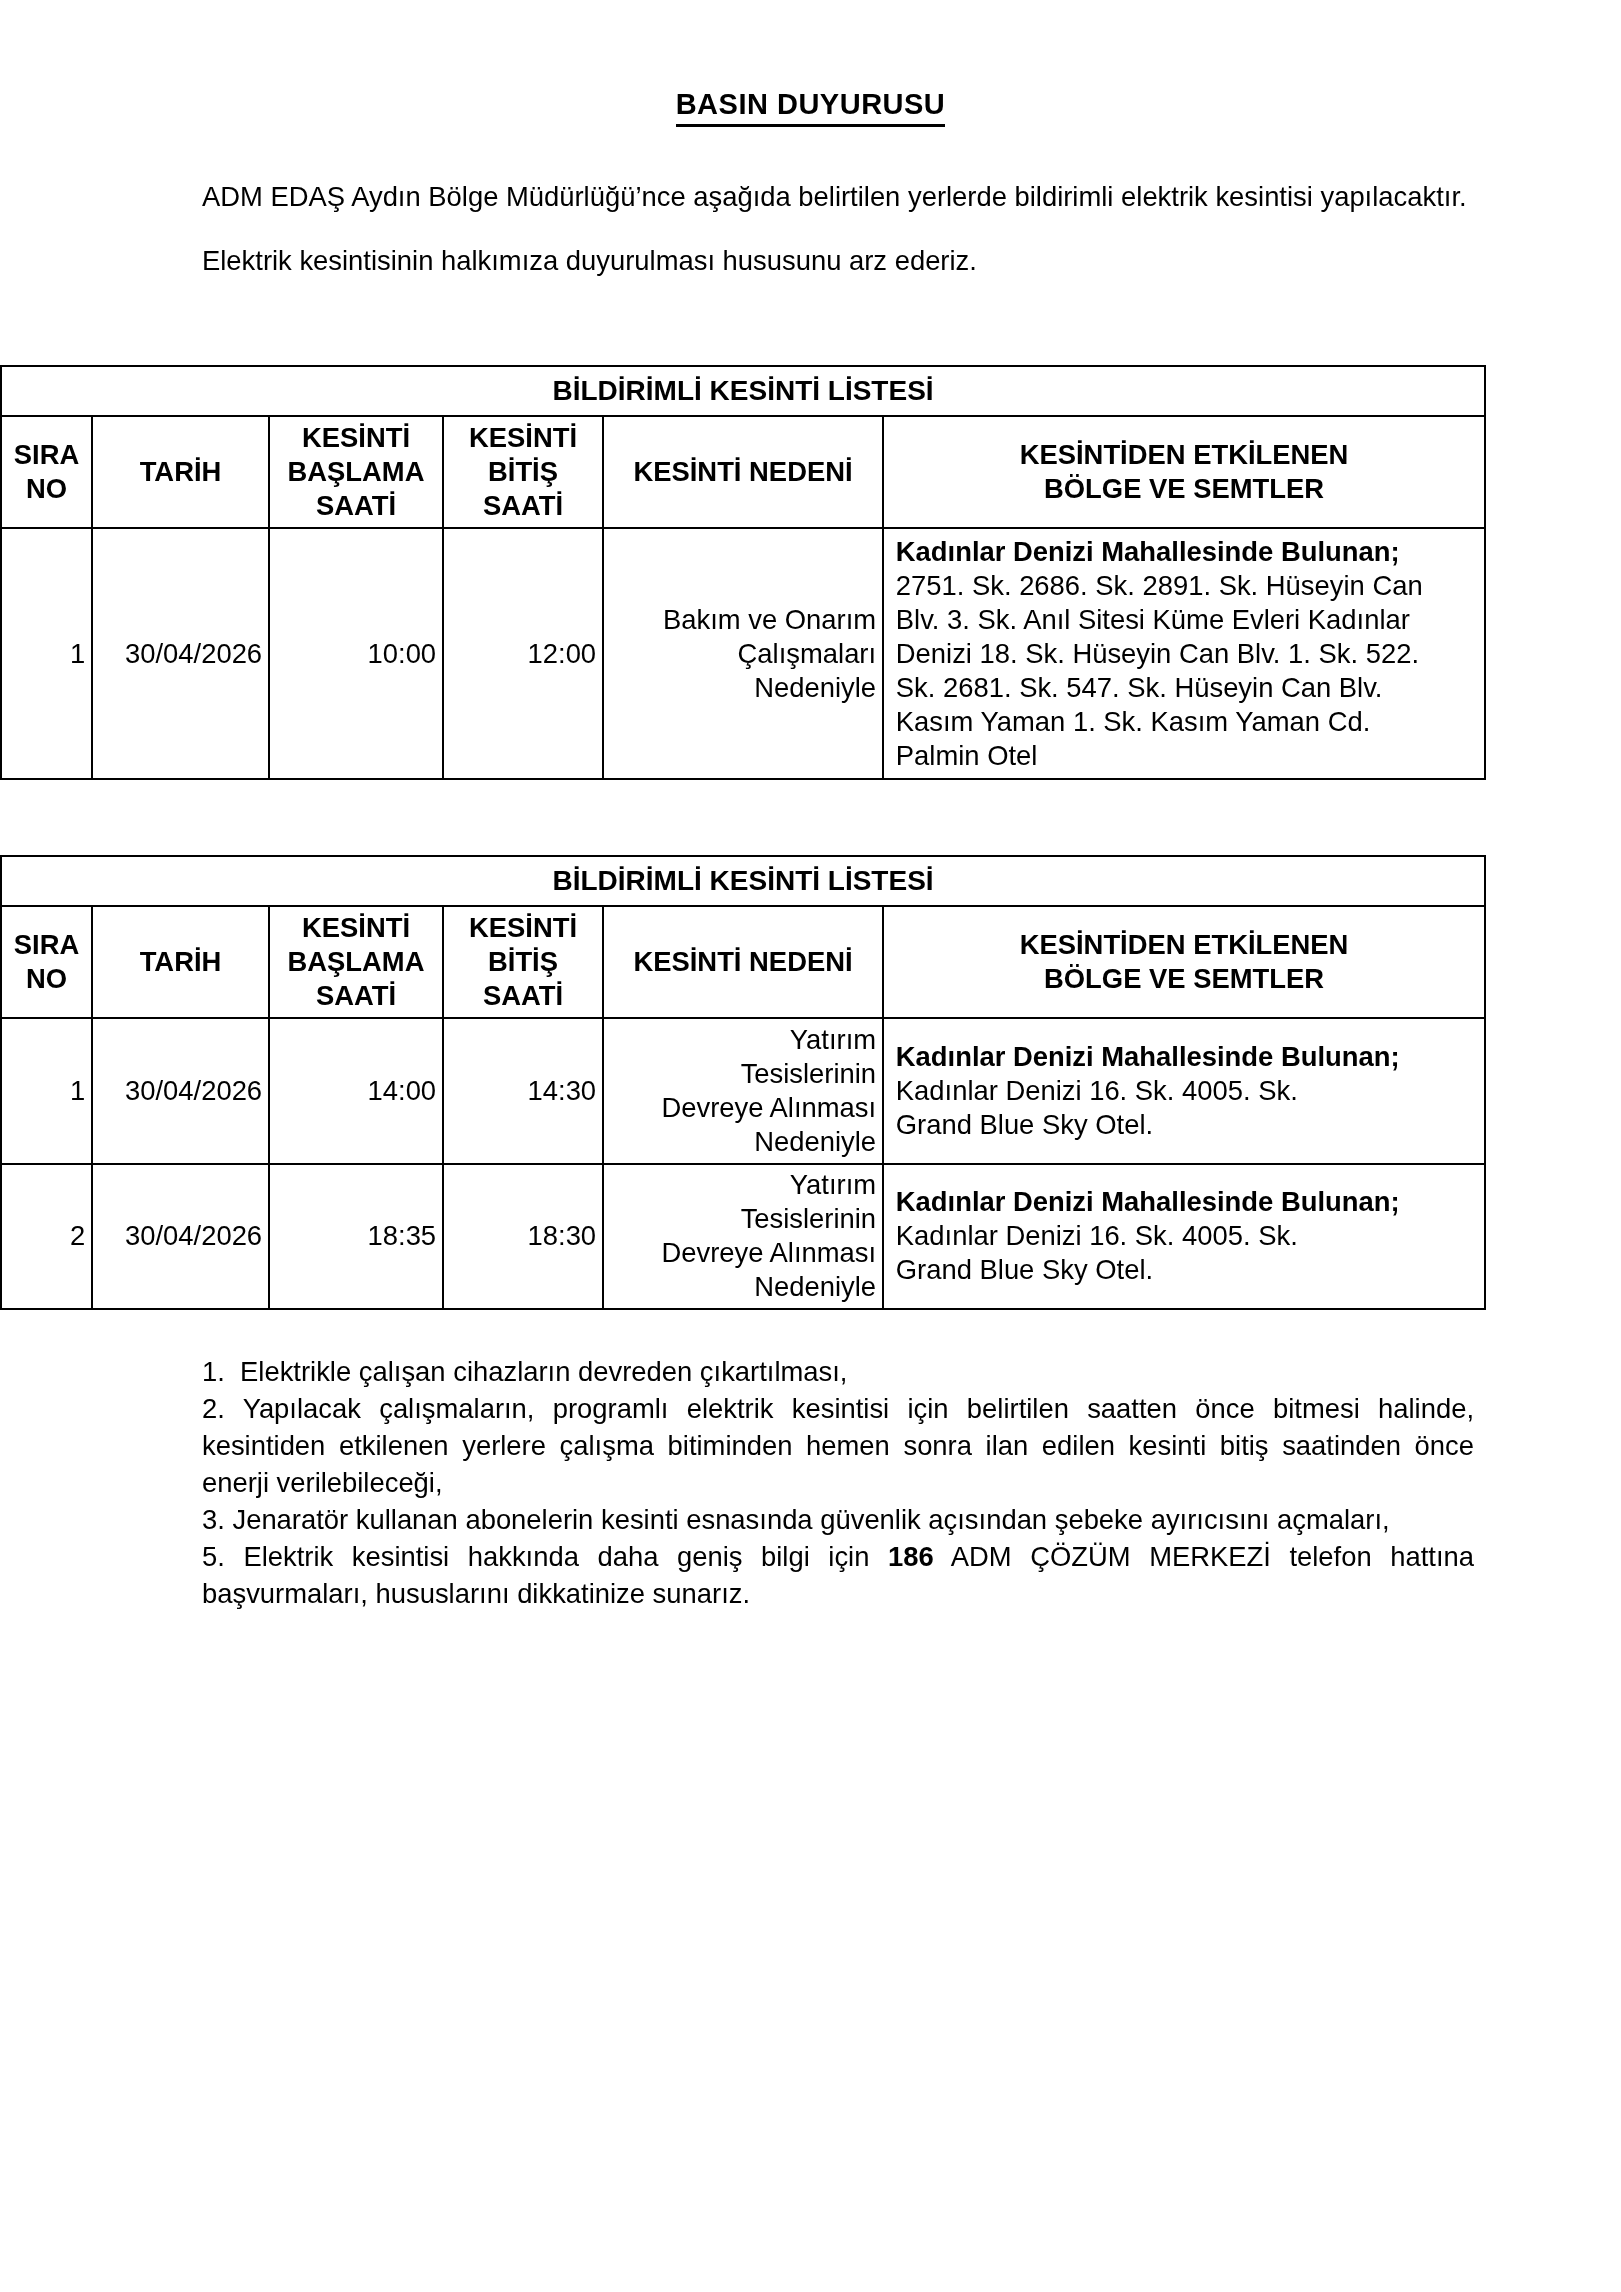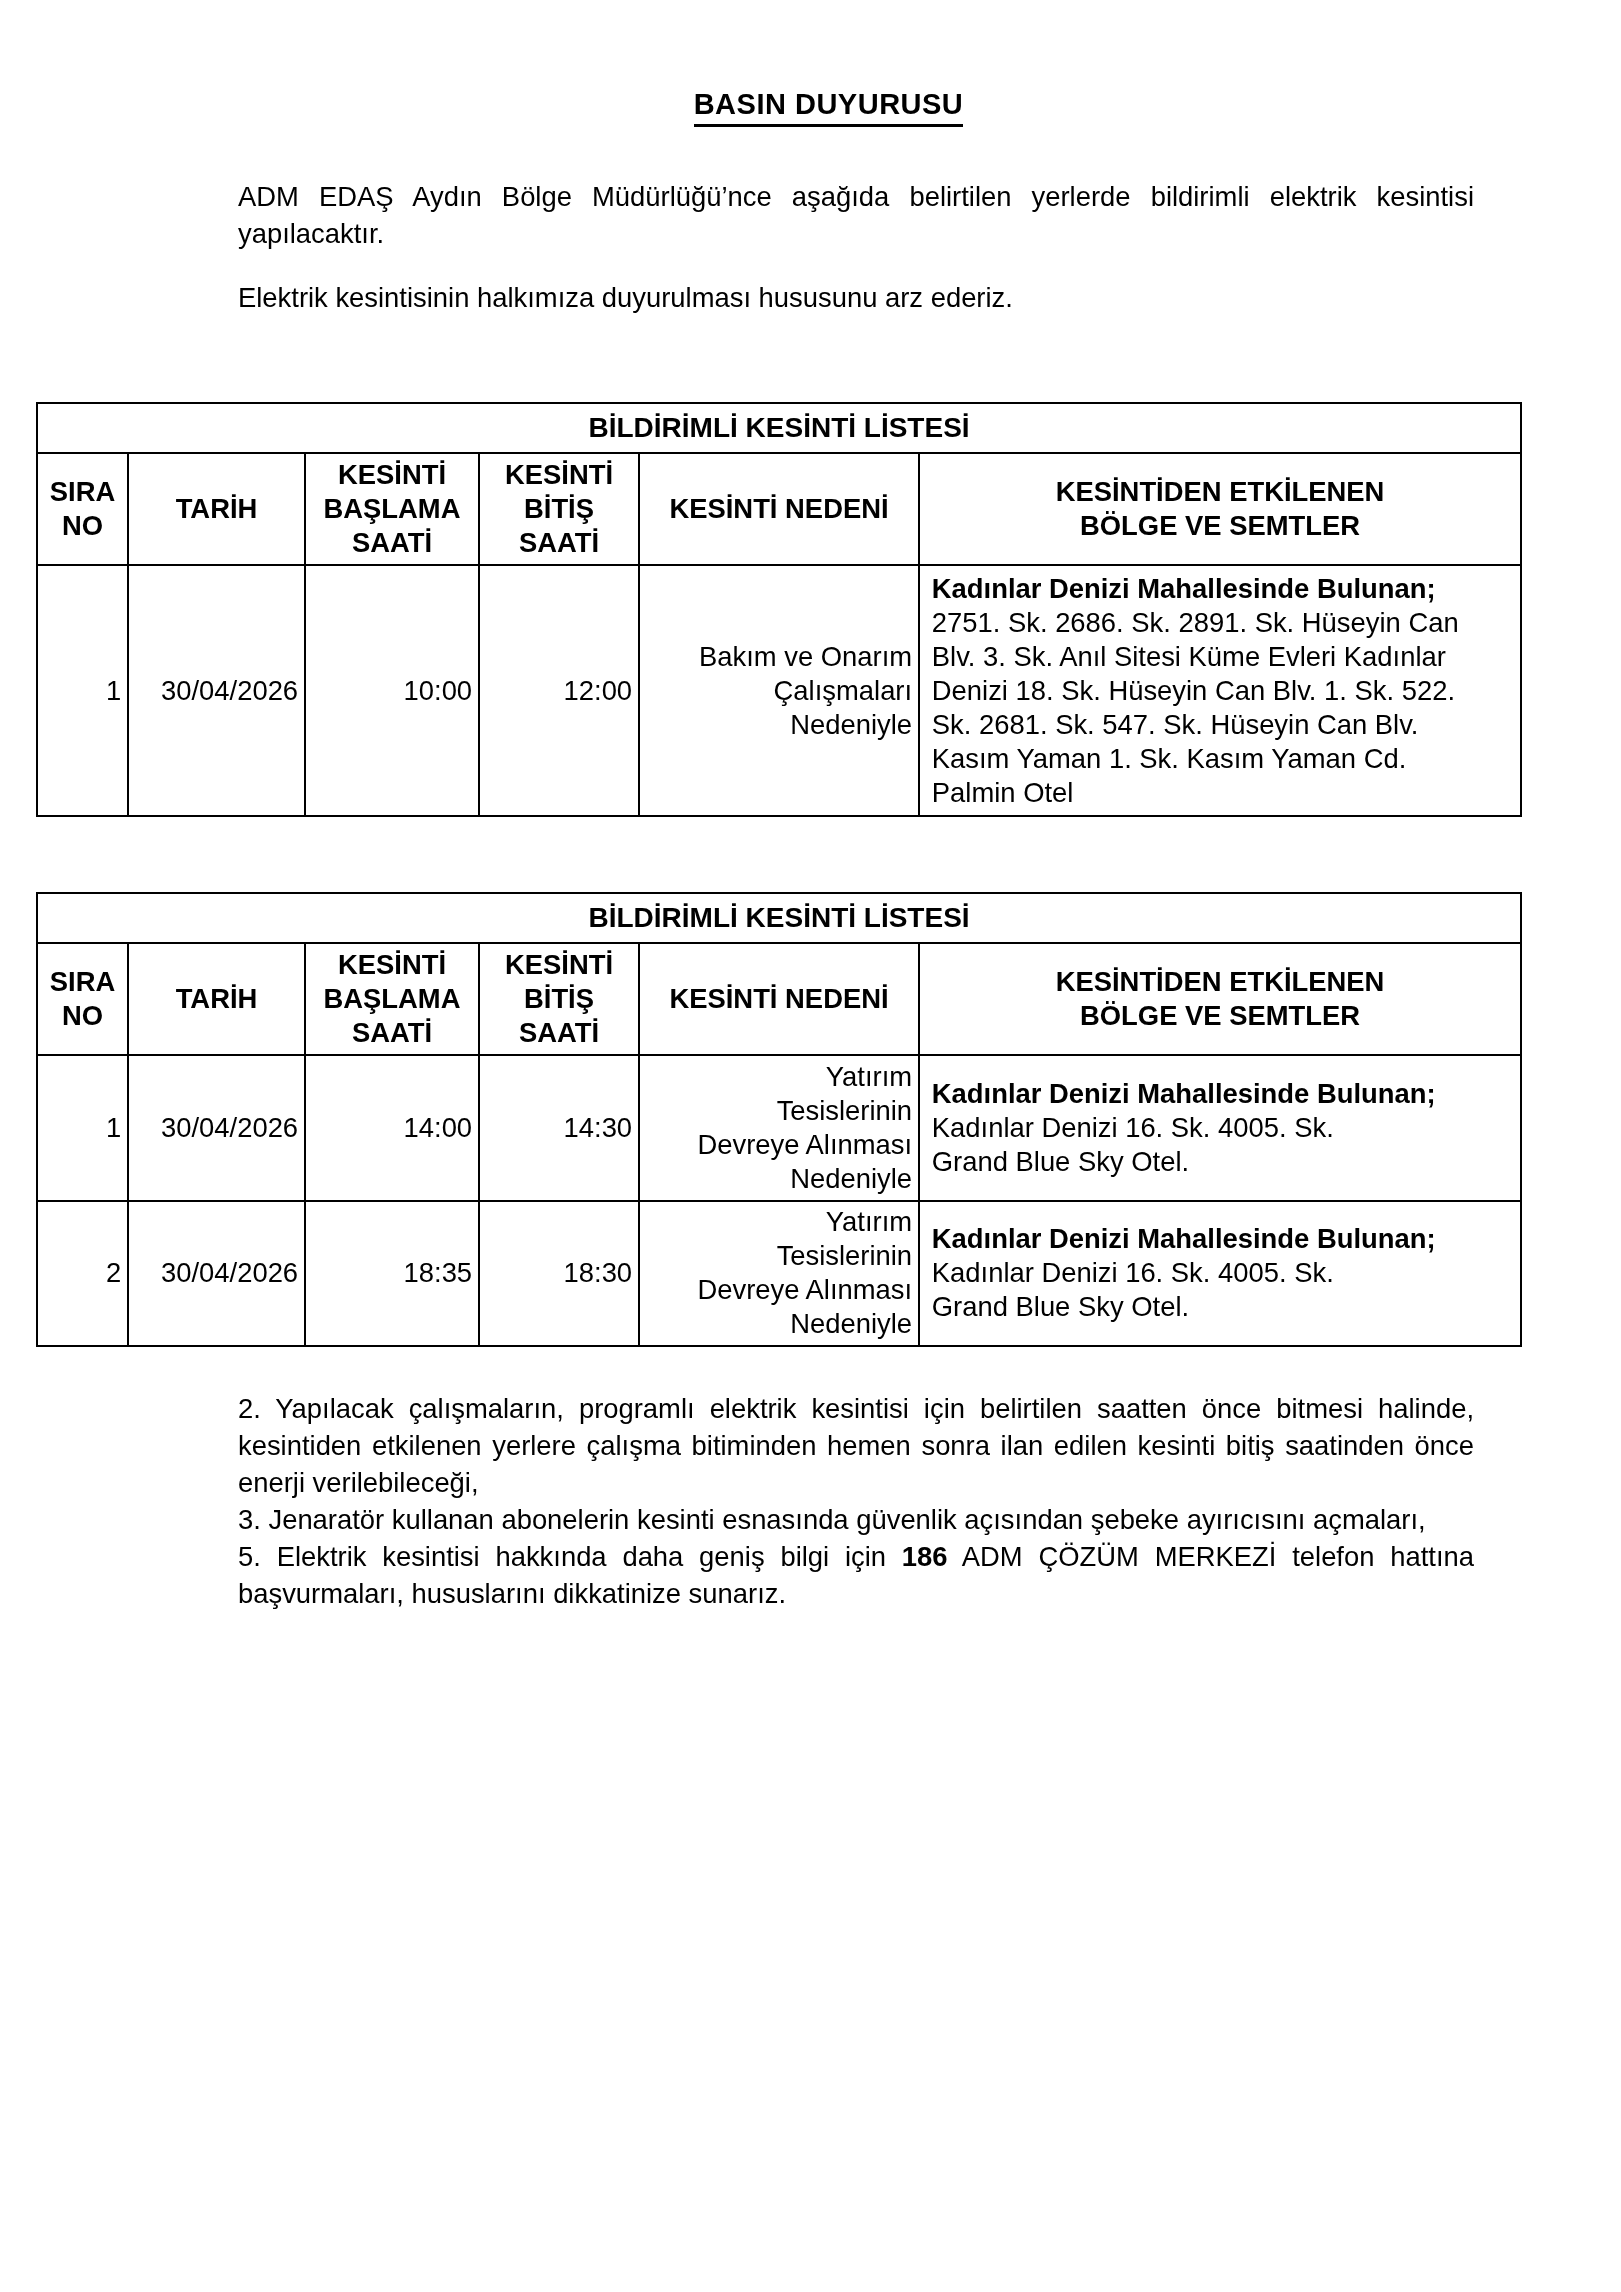--- a/index.html
+++ b/index.html
@@ -6,21 +6,20 @@
   .page {
     position: relative;
     width: 1621px;
     height: 2293px;
     background: #ffffff;
     color: #000000;
     font-family: "Liberation Sans", "DejaVu Sans", sans-serif;
     font-size: 27.4px;
     overflow: hidden;
     box-sizing: border-box;
-    padding-left: 36px;
   }
   .title-wrap { padding-top: 88px; text-align: center; }
   .doc-title {
     display: inline-block;
     font-size: 29px;
     font-weight: bold;
     letter-spacing: 0.5px;
     border-bottom: 3.9px solid #000;
     padding-bottom: 2.9px;
   }
@@ -199,19 +198,20 @@
         <span class="bolge-baslik">Kadınlar Denizi Mahallesinde Bulunan;</span>
         <span class="bolge-detay">Kadınlar Denizi 16. Sk. 4005. Sk.
 Grand Blue Sky Otel.</span>
       </td>
     </tr>
   </tbody>
     </table>
 
 
   <div class="footer-list">
+    <p>1.&nbsp; Elektrikle çalışan cihazların devreden çıkartılması,</p>
     <p>2. Yapılacak çalışmaların, programlı elektrik kesintisi için belirtilen saatten önce bitmesi halinde, kesintiden etkilenen yerlere çalışma bitiminden hemen sonra ilan edilen kesinti bitiş saatinden önce enerji verilebileceği,</p>
     <p>3. Jenaratör kullanan abonelerin kesinti esnasında güvenlik açısından şebeke ayırıcısını açmaları,</p>
     <p><span>5. Elektrik kesintisi hakkında daha geniş bilgi için </span><span class="b">186</span><span> ADM ÇÖZÜM MERKEZİ telefon hattına başvurmaları, hususlarını dikkatinize sunarız.</span></p>
   </div>
 
 </div>
 
 
 </body></html>

